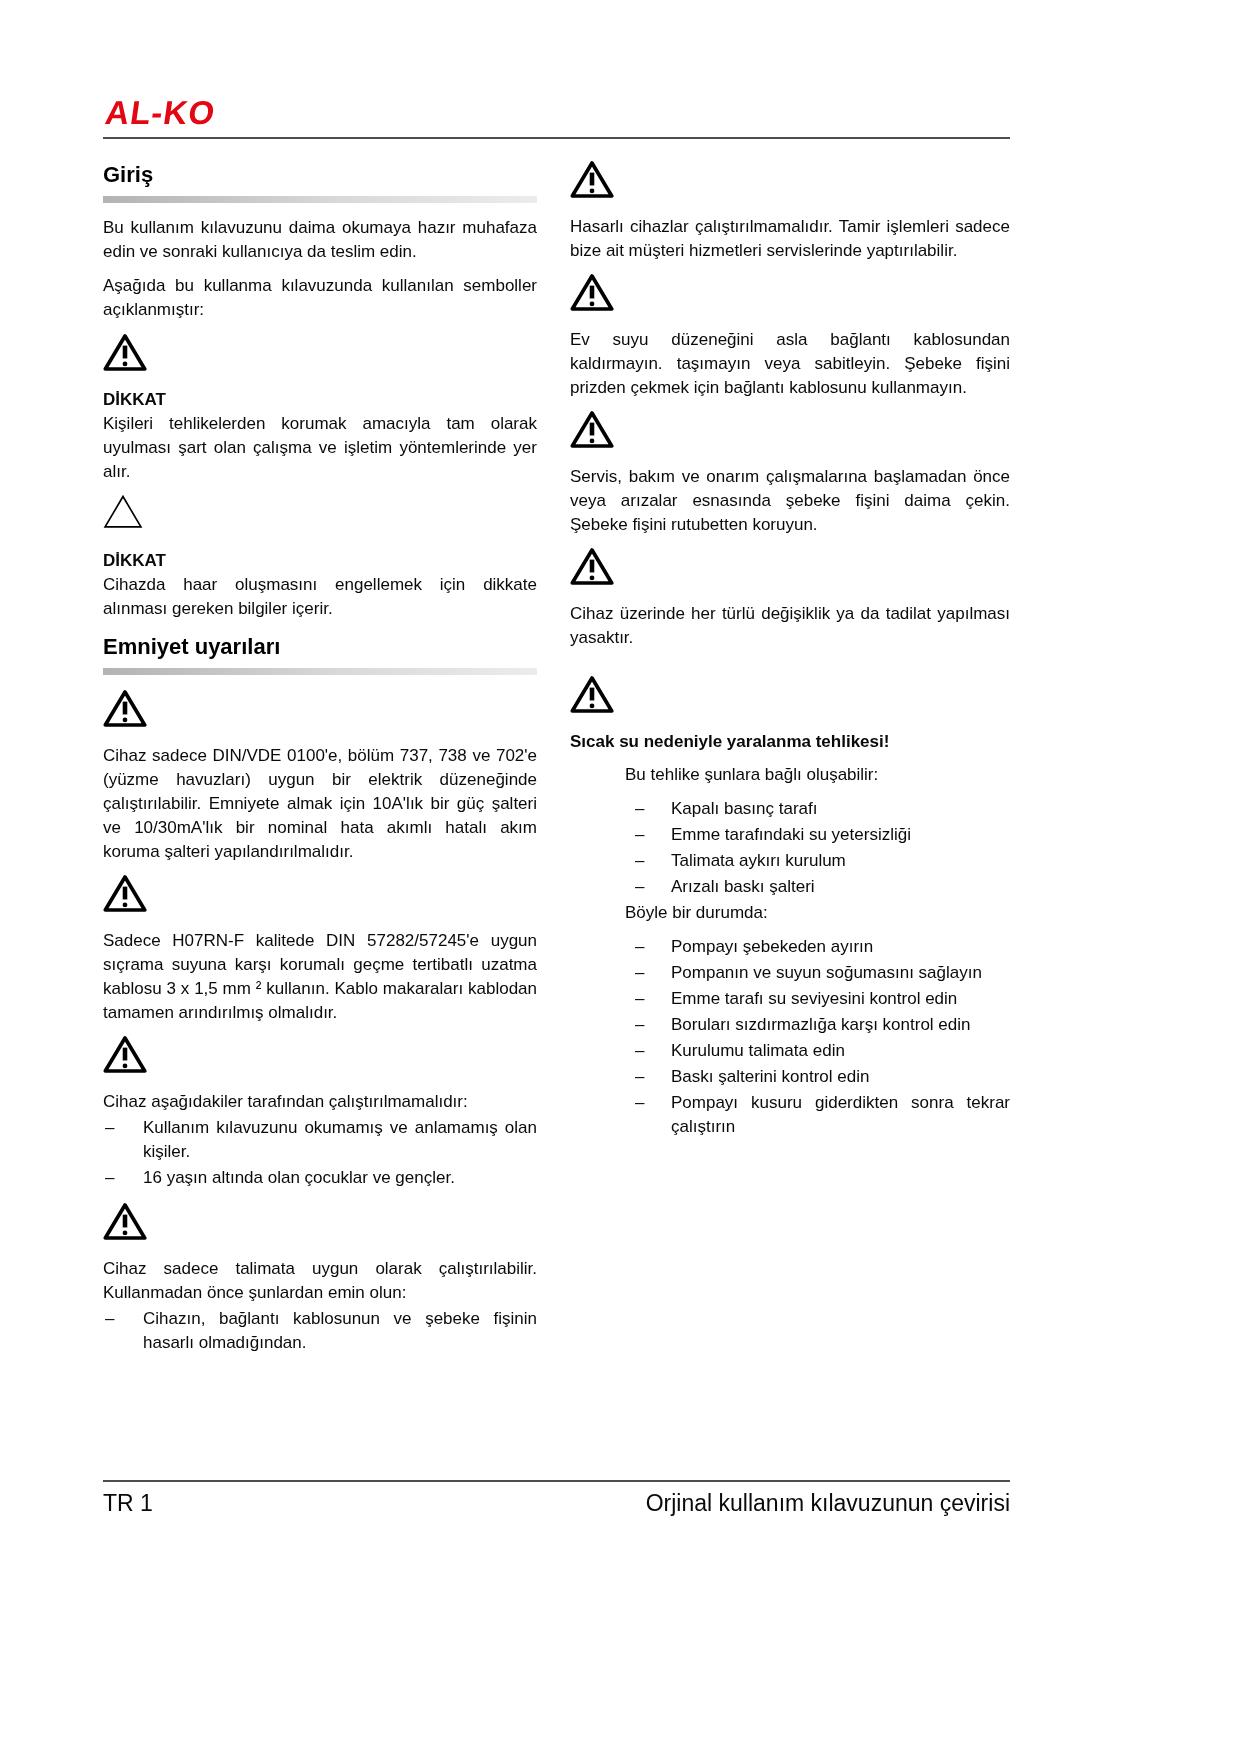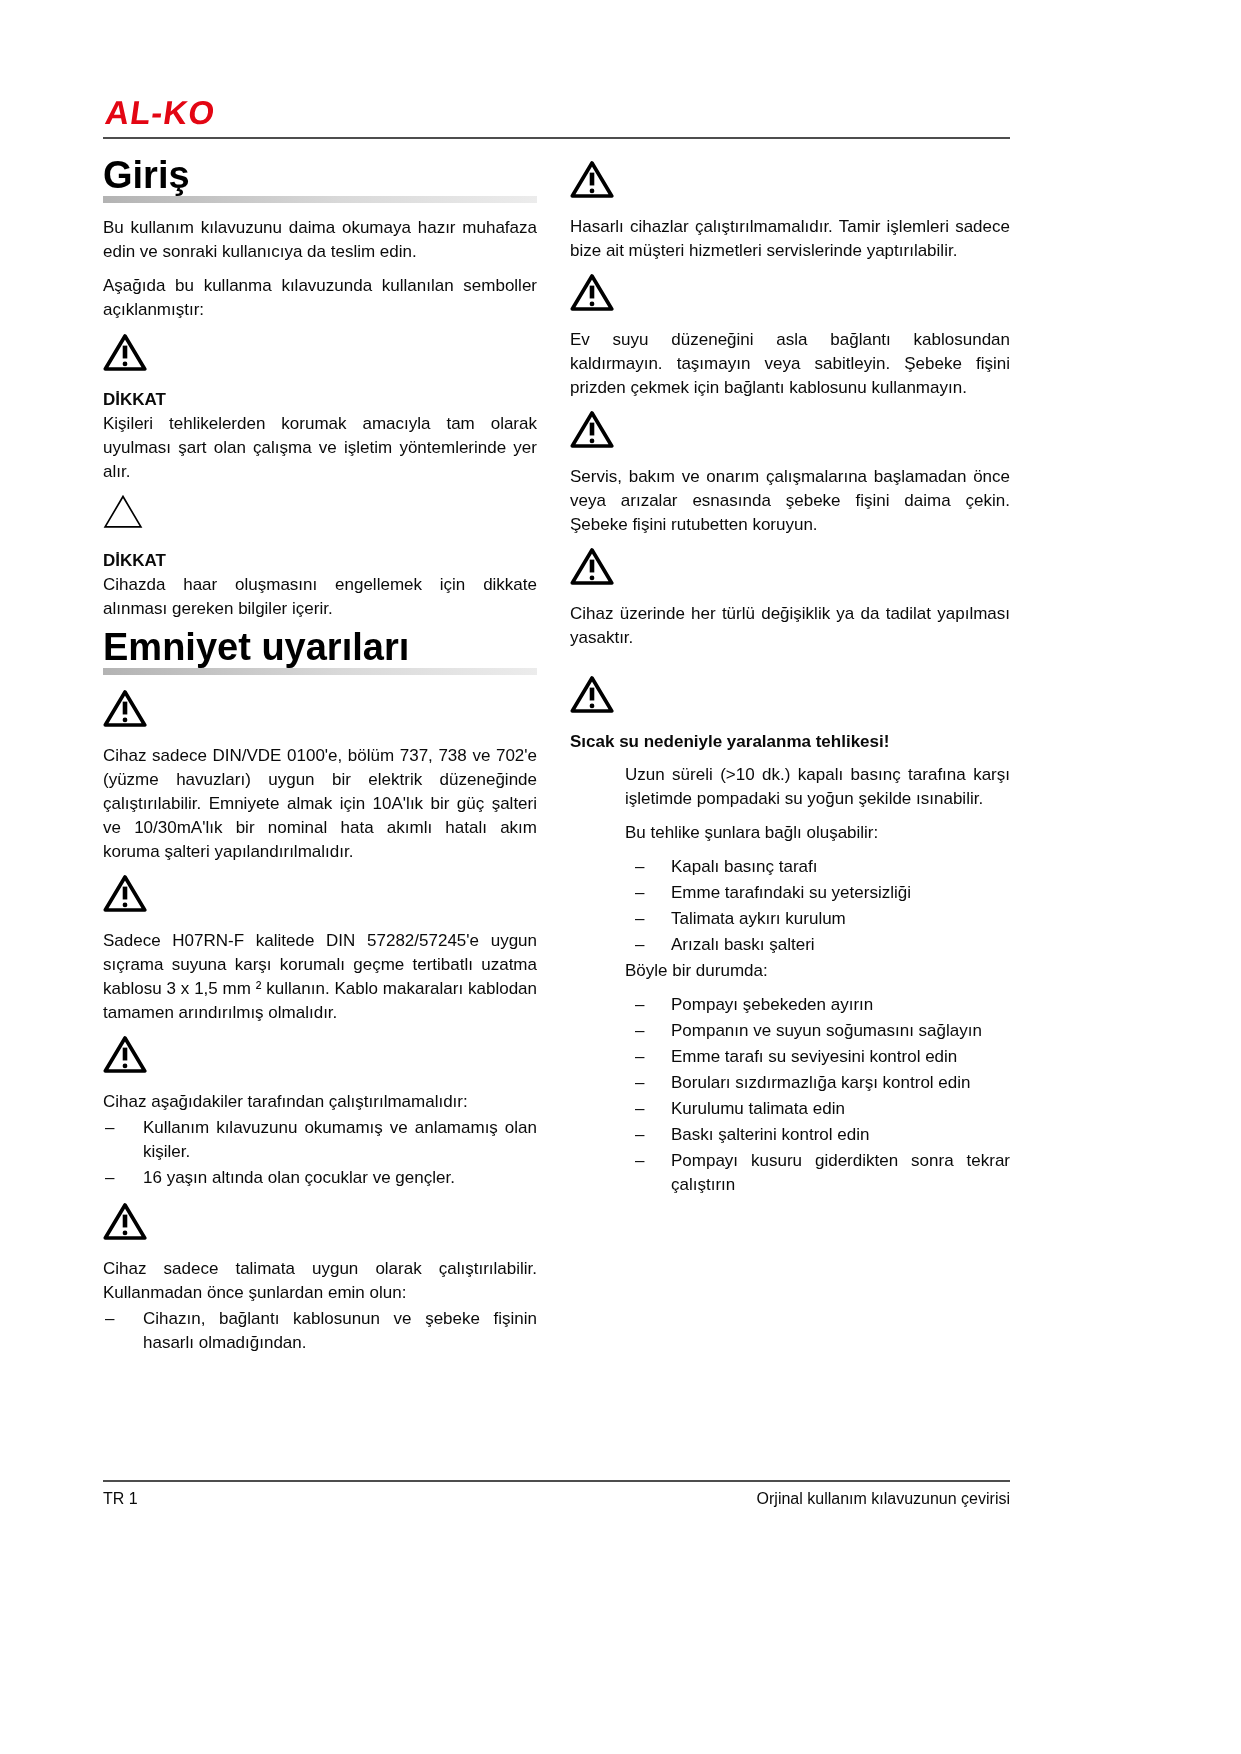--- a/index.html
+++ b/index.html
@@ -6,41 +6,41 @@
   .page{width:1241px;height:1754px;position:relative;background:#ffffff;
         font-family:"Liberation Sans","DejaVu Sans",sans-serif;color:#0a0a0a;overflow:hidden;}
   .inner{position:absolute;left:103px;top:0;width:907px;}
   .logo{margin-top:94px;font-size:33px;font-weight:bold;color:#e30613;
         letter-spacing:1px;transform:skewX(-8deg);transform-origin:left bottom;width:max-content;}
   .rule{height:0;border-top:2px solid #4d4d4d;margin-top:5px;}
   .cols{display:flex;gap:33px;margin-top:15px;align-items:flex-start;}
   .col{font-size:17px;line-height:24px;}
   .col-left{width:434px;}
   .col-right{width:440px;}
-  h1.sect{font-size:38px;line-height:34px;font-weight:bold;color:#000;margin:4px 0 0;}
+  h1.sect{font-size:22px;line-height:34px;font-weight:bold;color:#000;margin:4px 0 0;}
   .hbar{height:7px;background:linear-gradient(90deg,#b3b3b3,#d9d9d9 55%,#ececec);margin:4px 0 13px;}
   p.body{text-align:justify;margin:0 0 10px;}
   .warn{display:flex;margin:5px 0 9px;flex-direction:column;}
   .icon-cell{flex:0 0 55px;padding-top:1px;}
   .icon{display:inline-block;}
   .warn-body{flex:1;min-width:0;}
   .warn-title{font-weight:bold;margin:0;text-align:justify;}
   .warn-text{margin:0;text-align:justify;}
   .dash-list{list-style:none;margin:2px 0 0;padding:0;}
   .dash-list li{position:relative;padding-left:40px;margin:0 0 2px;text-align:justify;}
   .dash-list li::before{content:"\2013";position:absolute;left:2px;}
   .indent-list li{padding-left:46px;}
   .indent-list li::before{left:10px;}
   .hotwater-head{margin-top:24px;}
   .indented{margin-left:55px;}
   .indented p{margin:0 0 10px;text-align:justify;}
   .gap-top{margin-top:18px;}
   .footer{position:absolute;left:103px;top:1480px;width:907px;}
   .footer-rule{height:0;border-top:2px solid #4d4d4d;}
-  .footer-row{display:flex;justify-content:space-between;margin-top:8px;font-size:16px;}
+  .footer-row{display:flex;justify-content:space-between;margin-top:8px;font-size:23px;}
 </style>
 </head>
 <body>
 
 <div class="page">
   <div class="inner">
 
     <div class="logo">AL-KO</div>
     <div class="rule"></div>
 
@@ -207,21 +207,20 @@
                   <path d="M24 13.5 L24 27.5" stroke="#000" stroke-width="5" stroke-linecap="butt"></path>
                   <circle cx="24" cy="33.5" r="2.6" fill="#000"></circle>
                 </svg></span>
           </div>
           <div class="warn-body">
             <p class="warn-title">Sıcak su nedeniyle yaralanma tehlikesi!</p>
           </div>
         </div>
 
         <div class="indented">
-          <p>Uzun süreli (&gt;10 dk.) kapalı basınç tarafına karşı işletimde pompadaki su yoğun şekilde ısınabilir.</p>
           <p>Bu tehlike şunlara bağlı oluşabilir:</p>
           <ul class="dash-list indent-list">
             <li>Kapalı basınç tarafı</li>
             <li>Emme tarafındaki su yetersizliği</li>
             <li>Talimata aykırı kurulum</li>
             <li>Arızalı baskı şalteri</li>
           </ul>
           <p class="gap-top">Böyle bir durumda:</p>
           <ul class="dash-list indent-list">
             <li>Pompayı şebekeden ayırın</li>

